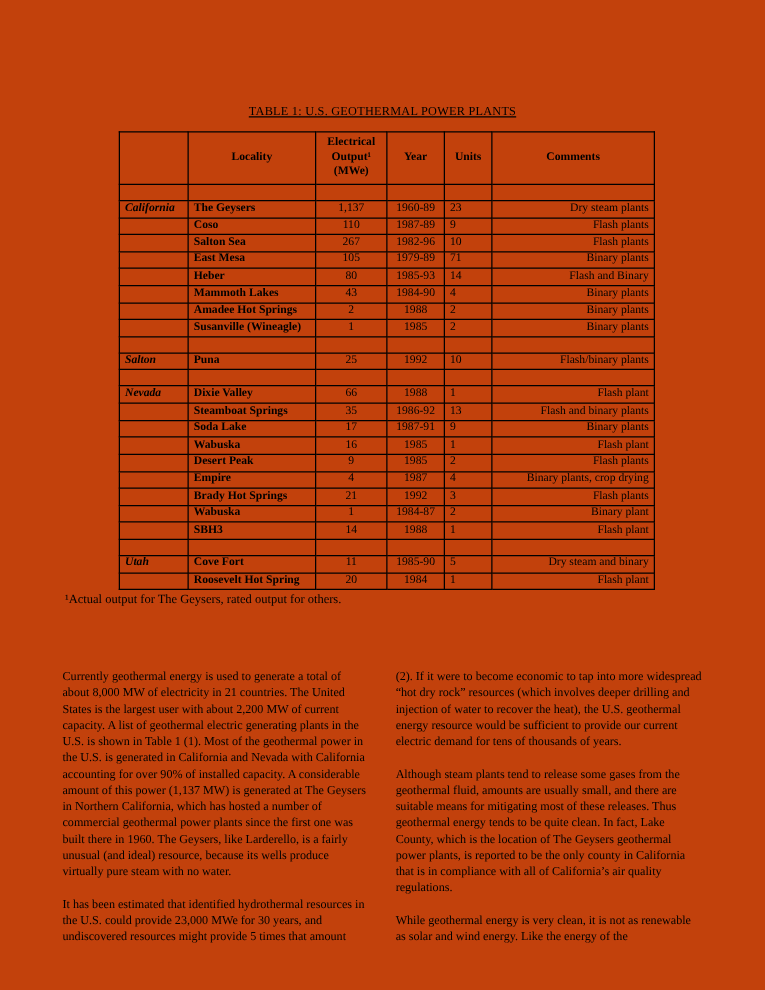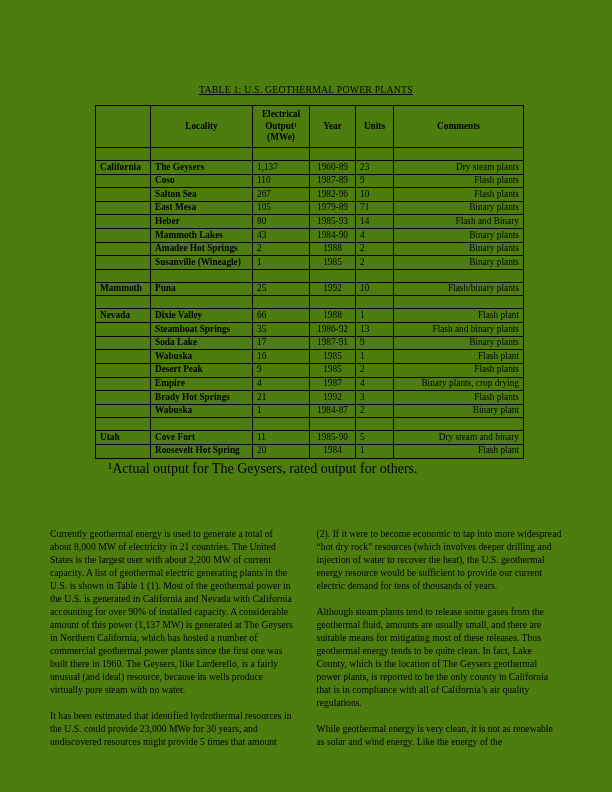--- a/index.html
+++ b/index.html
@@ -1,20 +1,20 @@
 <!DOCTYPE html>
 <html><head>
 <meta charset="utf-8">
 <style>
   * { box-sizing: border-box; }
   html, body { margin: 0; padding: 0; background: #ffffff; }
   .page {
     width: 612px;
     height: 792px;
-    background: #4d7c0f;
+    background: #c2410c;
     color: #000000;
     font-family: "Liberation Serif", serif;
     position: relative;
     overflow: hidden;
   }
   .table-title {
     margin: 0;
     padding-top: 84px;
     font-size: 9.8px;
     font-weight: normal;
@@ -36,32 +36,32 @@
     line-height: 1.25;
   }
   table.data-table th {
     font-weight: bold;
     text-align: center;
     vertical-align: middle;
     height: 42px;
     padding: 2px 3px;
   }
   .c0 { width: 55px; }
-  td.c0 { font-weight: bold; }
+  td.c0 { font-weight: bold; font-style: italic; }
   .c1 { width: 102px; text-align: left; font-weight: bold; }
   .c2 { width: 57px; }
-  td.c2 { text-align: left; margin-top: 42px; }
+  td.c2 { text-align: center; margin-top: 42px; }
   .c3 { width: 46px; }
   td.c3 { text-align: center; }
   .c4 { width: 38px; }
   td.c4 { text-align: left; }
   .c5 { width: 130px; text-align: right; }
   .footnote {
-    font-size: 14px;
-    margin: 2px 0 0 108px;
+    font-size: 10px;
+    margin: 2px 0 0 52px;
   }
   .body-columns {
     display: flex;
     gap: 21px;
     padding: 0 50px;
     margin-top: 50px;
   }
   .text-col {
     flex: 1;
     font-size: 9.7px;
@@ -162,21 +162,21 @@
         </tr>
         <tr>
           <td class="c0"></td>
           <td class="c1"></td>
           <td class="c2"></td>
           <td class="c3"></td>
           <td class="c4"></td>
           <td class="c5"></td>
         </tr>
         <tr>
-          <td class="c0">Mammoth</td>
+          <td class="c0">Salton</td>
           <td class="c1">Puna</td>
           <td class="c2">25</td>
           <td class="c3">1992</td>
           <td class="c4">10</td>
           <td class="c5">Flash/binary plants</td>
         </tr>
         <tr>
           <td class="c0"></td>
           <td class="c1"></td>
           <td class="c2"></td>
@@ -240,20 +240,28 @@
           <td class="c4">3</td>
           <td class="c5">Flash plants</td>
         </tr>
         <tr>
           <td class="c0"></td>
           <td class="c1">Wabuska</td>
           <td class="c2">1</td>
           <td class="c3">1984-87</td>
           <td class="c4">2</td>
           <td class="c5">Binary plant</td>
+        </tr>
+        <tr>
+          <td class="c0"></td>
+          <td class="c1">SBH3</td>
+          <td class="c2">14</td>
+          <td class="c3">1988</td>
+          <td class="c4">1</td>
+          <td class="c5">Flash plant</td>
         </tr>
         <tr>
           <td class="c0"></td>
           <td class="c1"></td>
           <td class="c2"></td>
           <td class="c3"></td>
           <td class="c4"></td>
           <td class="c5"></td>
         </tr>
         <tr>

